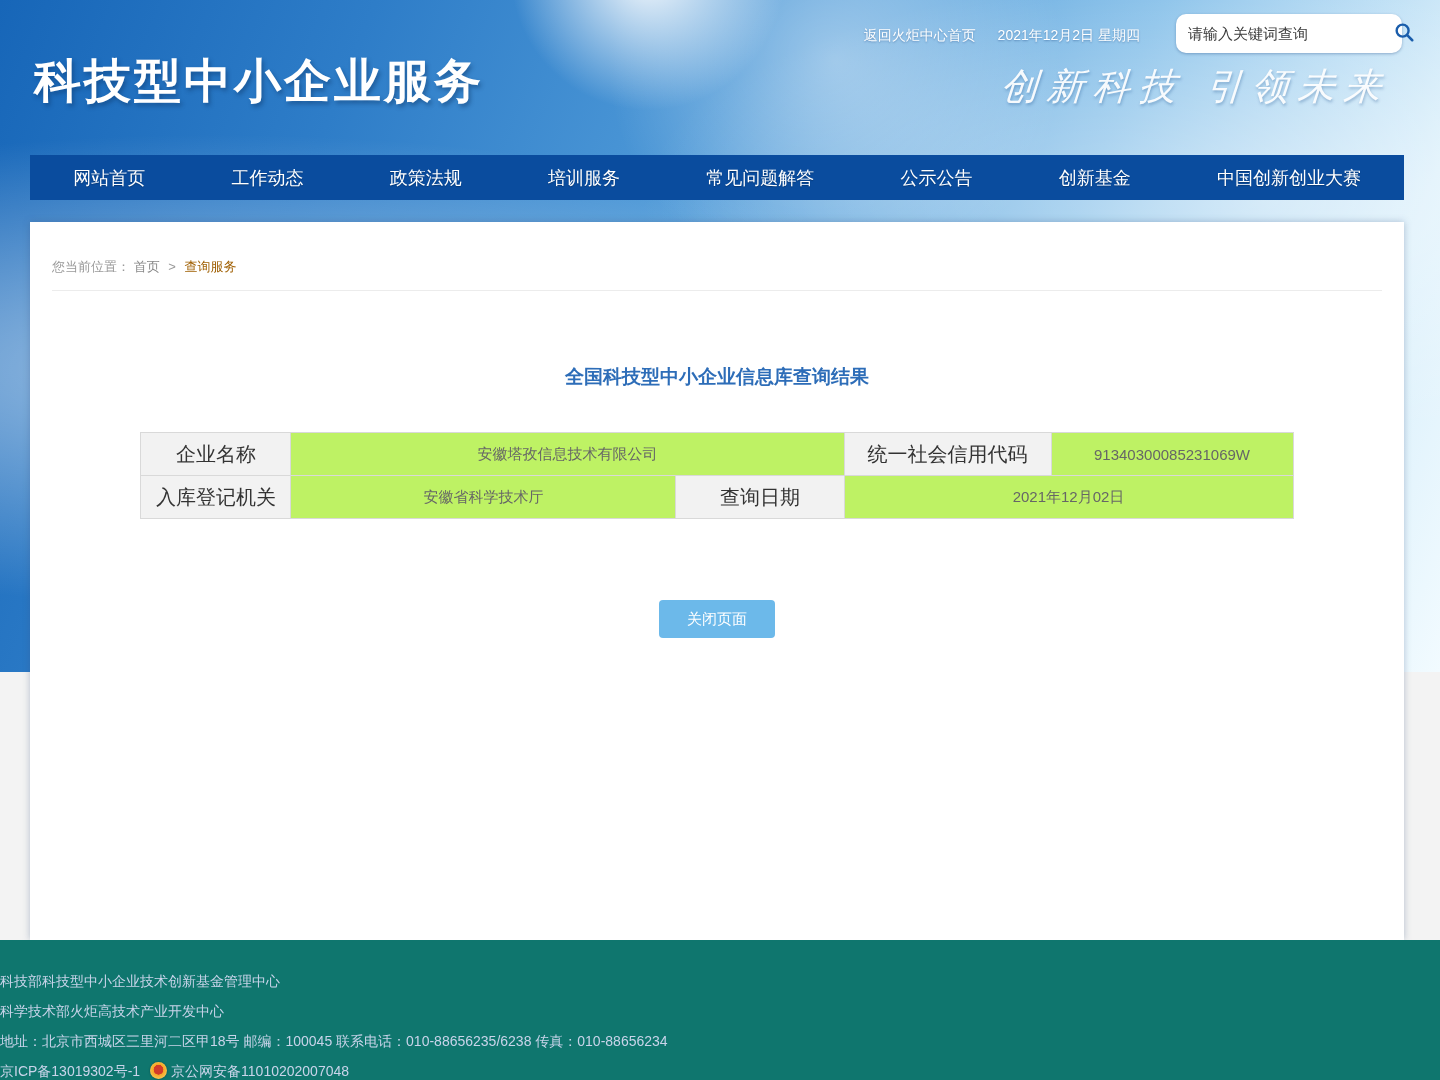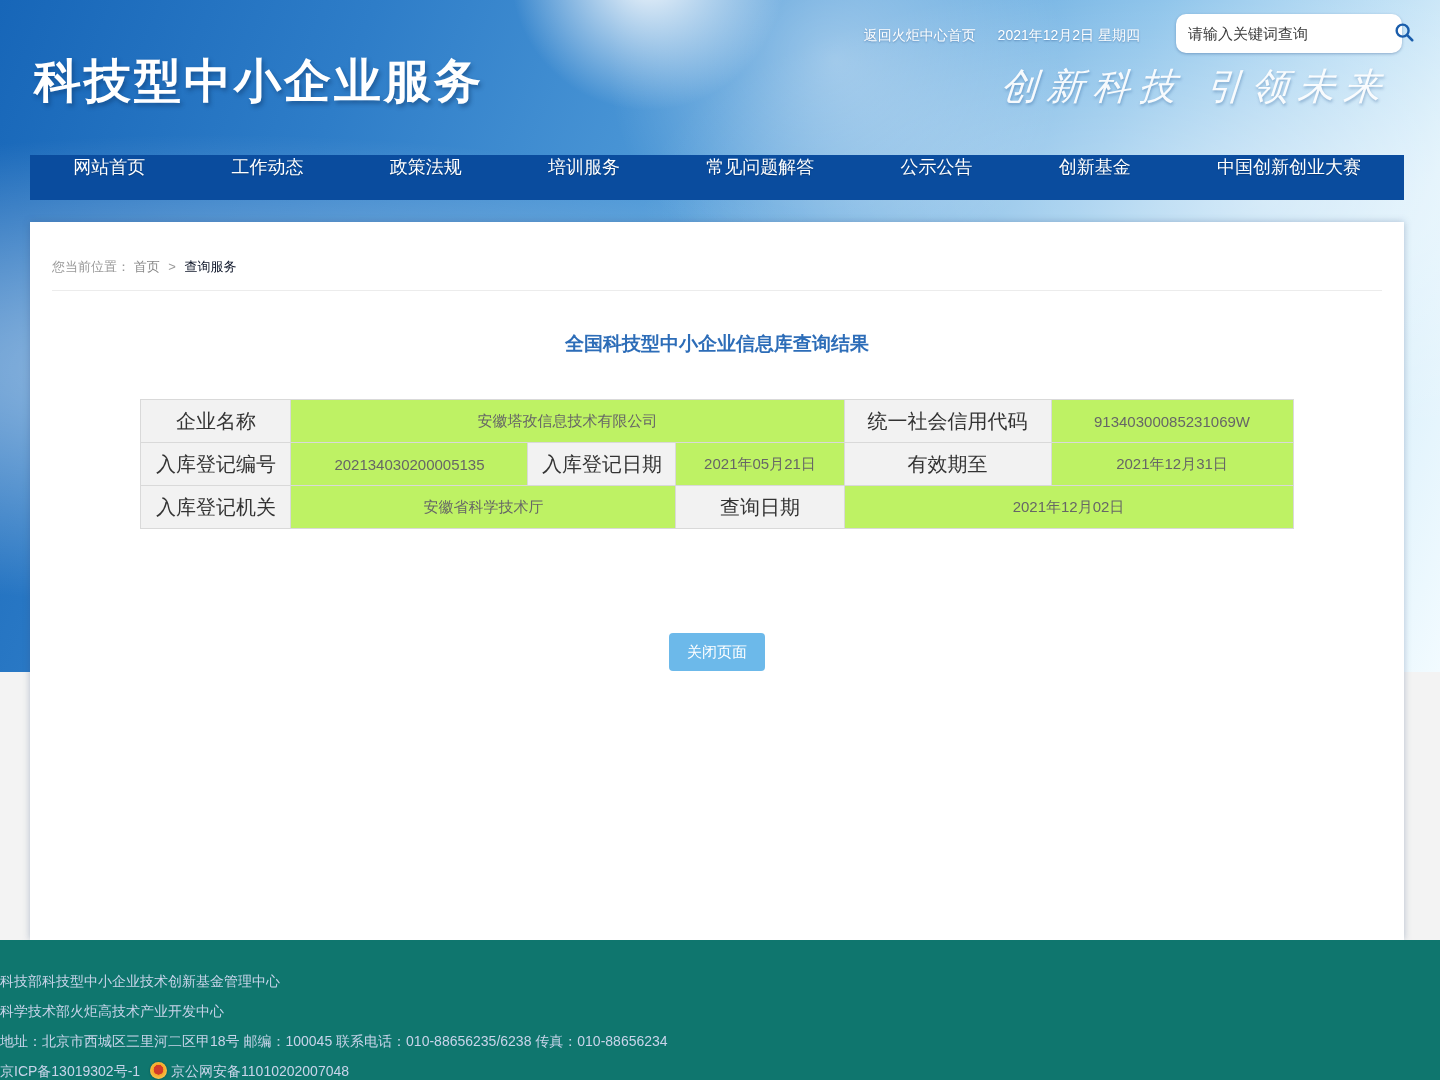--- a/index.html
+++ b/index.html
@@ -61,67 +61,66 @@
   .searchbox input::placeholder { color:#3a3a3a; }
   .search-btn {
     width:40px; height:39px; display:flex; align-items:center; justify-content:center;
     cursor:pointer; background:transparent; border:none;
   }
 
   
   .navbar {
     position:absolute; left:30px; top:155px; width:1374px; height:45px;
     background:#0a4c9e;
-    display:flex; align-items:flex-start; justify-content:space-around;
+    display:flex; align-items:center; justify-content:space-around;
   }
   .nav-item {
     color:#ffffff; font-size:18px; cursor:pointer; white-space:nowrap;
     text-shadow: 0 1px 1px rgba(0,0,0,0.25);
   }
 
   
   .panel {
     position:absolute; left:30px; top:222px; width:1374px; height:718px;
     background:#ffffff;
     box-shadow: 0 0 7px rgba(60,90,130,0.35);
   }
   .breadcrumb {
     padding:36px 22px 14px 22px;
     font-size:13px; color:#999;
   }
   .breadcrumb .home { color:#888; cursor:pointer; }
   .breadcrumb .sep { color:#999; margin:0 5px; }
-  .breadcrumb .current { color:#0f172a; cursor:pointer; }
+  .breadcrumb .current { color:#a16207; cursor:pointer; }
   .breadcrumb-divider {
     margin:0 22px; border-bottom:1px solid #ececec;
   }
   .result-title {
-    margin-top:40px; text-align:center;
+    margin-top:73px; text-align:center;
     font-size:19px; font-weight:bold; color:#2d6db8;font-family:Liberation Serif, serif;
   }
 
   
   table.result {
     margin:42px auto 0 auto; border-collapse:collapse;
     width:1152px; table-layout:fixed; font-size:15px;
   }
   table.result td {
     border:1px solid #d9d9d9; height:43px; text-align:center;
     overflow:hidden; white-space:nowrap;
   }
   td.cell-label { background:#f2f2f2; color:#333; font-size:20px; }
   td.cell-value { background:#bef264; color:#666; }
 
   .close-btn-wrap { text-align:center; margin-top:81px; }
   .close-btn {
-    display:inline-block; width:96px; height:38px; line-height:38px;
+    display:inline-block; width:116px; height:38px; line-height:38px;
     background:#6cb9ea; color:#ffffff; font-size:15px;
     border:none; border-radius:4px; cursor:pointer; text-align:center;
     font-family:"Liberation Sans", sans-serif;
-    margin-top:23px;
   }
 
   
   .footer {
     position:absolute; left:0; top:940px; width:1440px; height:177px;
     background:#0f766e; color:#c9d4ea; font-size:14px;
   }
   .footer .f-line { margin-top:0; line-height:30px; }
   .footer .f-line:first-child { padding-top:26px; }
   .police-badge {
@@ -192,28 +191,20 @@
         <col style="width:242px">
     </colgroup>
     <tbody>
       <tr>
         <td class="cell-label">企业名称</td>
         <td class="cell-value" colspan="3">安徽塔孜信息技术有限公司</td>
         <td class="cell-label">统一社会信用代码</td>
         <td class="cell-value">91340300085231069W</td>
       </tr>
       <tr>
-        <td class="cell-label">入库登记编号</td>
-        <td class="cell-value">202134030200005135</td>
-        <td class="cell-label">入库登记日期</td>
-        <td class="cell-value">2021年05月21日</td>
-        <td class="cell-label">有效期至</td>
-        <td class="cell-value">2021年12月31日</td>
-      </tr>
-      <tr>
         <td class="cell-label">入库登记机关</td>
         <td class="cell-value" colspan="2">安徽省科学技术厅</td>
         <td class="cell-label">查询日期</td>
         <td class="cell-value" colspan="2">2021年12月02日</td>
       </tr>
     </tbody>
   </table>
 
   <div class="close-btn-wrap">
     <button class="close-btn">关闭页面</button>

